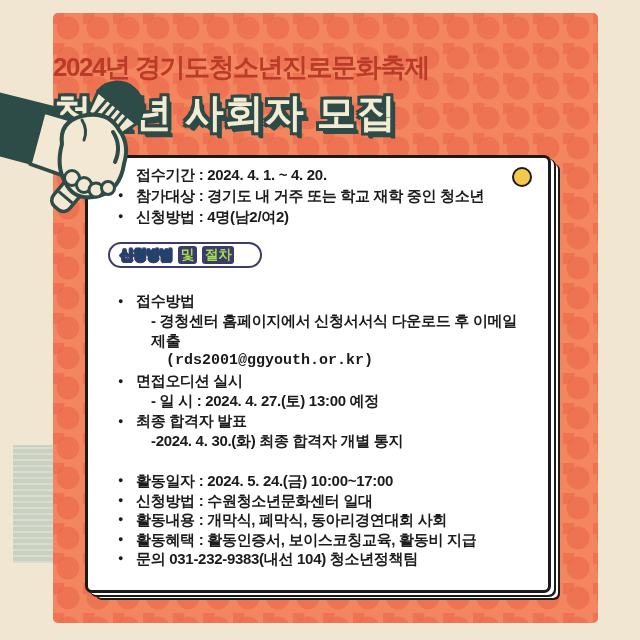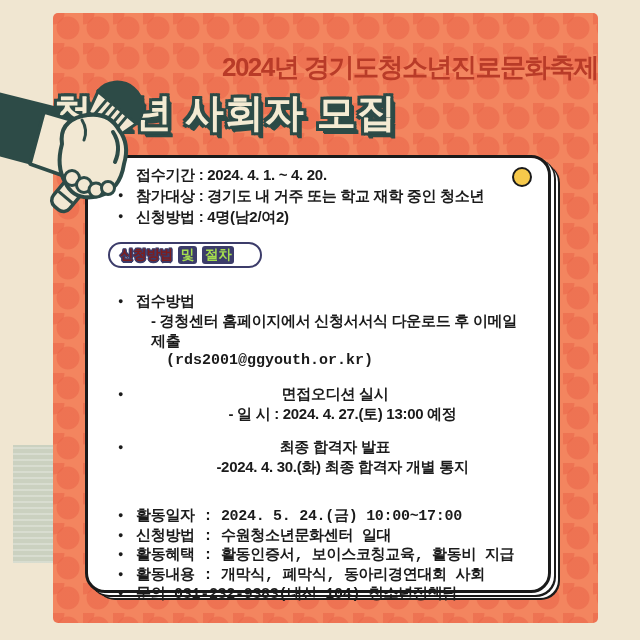--- a/index.html
+++ b/index.html
@@ -15,35 +15,35 @@
       radial-gradient(circle at 15px 15px, rgba(233,100,72,.55) 11px, transparent 12px),
       radial-gradient(circle at 0px 0px, rgba(233,100,72,.55) 11px, transparent 12px);
     background-size:30px 30px;
   }
   .sage-block{
     position:absolute;left:13px;top:445px;width:40px;height:118px;
     background:#cbd1c0;
     background-image:repeating-linear-gradient(0deg, rgba(255,255,255,.25) 0 2px, transparent 2px 6px);
   }
   .subtitle{
-    position:absolute;left:53px;top:50px;width:545px;text-align:right;
+    position:absolute;left:53px;top:50px;width:545px;text-align:left;
     font-size:26px;font-weight:800;letter-spacing:-1.5px;color:#b93b28;
   }
   .main-title{
     position:absolute;left:53px;top:86px;width:545px;text-align:left;
     font-size:39px;font-weight:900;letter-spacing:1px;color:#f4ebd3;
     text-shadow:
       -3px 0 #2d4b47,3px 0 #2d4b47,0 -3px #2d4b47,0 3px #2d4b47,
       -2px -2px #2d4b47,2px -2px #2d4b47,-2px 2px #2d4b47,2px 2px #2d4b47,
       -3px -3px #2d4b47,3px -3px #2d4b47,-3px 3px #2d4b47,3px 3px #2d4b47,
       4px 5px 0 #2d4b47,5px 6px 0 #2d4b47;
   }
   .card{
     position:absolute;left:85px;top:155px;width:460px;height:432px;
-    background:#ffffff;border:3px solid #1a1a1a;border-radius:20px;
+    background:#ffffff;border:3px solid #1a1a1a;border-radius:7px;
     box-shadow:
       4px 3px 0 -1px #fdfdfd, 5px 4px 0 0 #1a1a1a,
       9px 7px 0 -2px #fdfdfd, 10px 8px 0 -1px #1a1a1a;
     z-index:2;
   }
   .pin{
     position:absolute;right:16px;top:9px;width:16px;height:16px;border-radius:50%;
     background:#f6c94b;border:2.5px solid #1a1a1a;
   }
   .content{
@@ -53,37 +53,37 @@
   .row{line-height:21px;position:relative;}
   .row.bullet::before{
     content:"●";position:absolute;left:-18px;top:0;font-size:9px;line-height:21px;color:#1b1b1b;
   }
   .row.indent2{padding-left:46px;}
   .proc .row{line-height:20px;}
   .proc .row.bullet::before{line-height:20px;}
   .sub{padding-left:15px;}
   .sub2{padding-left:30px;letter-spacing:0;font-family:Liberation Mono, monospace;}
   .sec1{margin-top:19px;}
-  .sec-gap{margin-top:13px;text-align:center;}
+  .sec-gap{}
   .badge{
     display:inline-flex;align-items:center;gap:5px;
     margin:15px 0 4px -28px;
     border:2px solid #3c3c6a;border-radius:14px;background:rgba(255,255,255,.92);
     padding:2px 26px 2px 10px;
     font-size:13.5px;font-weight:800;line-height:16px;
   }
   .badge-lead{
-    color:#7f1d1d;
+    color:#0c4a6e;
     text-shadow:-1.5px 0 #3c3c6a,1.5px 0 #3c3c6a,0 -1.5px #3c3c6a,0 1.5px #3c3c6a,
       -1px -1px #3c3c6a,1px -1px #3c3c6a,-1px 1px #3c3c6a,1px 1px #3c3c6a;
   }
   .badge-chip{
     background:#3c3c6a;color:#a5dd4e;border-radius:3px;padding:1px 3px;
   }
-  .activity{margin-top:30px;font-family:Liberation Mono, monospace;}
+  .activity{margin-top:20px;}
   .activity .row{line-height:19.5px;}
   .activity .row.bullet::before{line-height:19.5px;}
   .mic-illustration{position:absolute;left:-2px;top:70px;width:152px;height:172px;z-index:5;}
 </style>
 </head>
 <body>
 
 <div class="panel"></div>
 <div class="sage-block"></div>
 
@@ -120,22 +120,22 @@
 
       <div class="section sec-gap">
         <div class="row bullet">최종 합격자 발표</div>
         <div class="row sub">-2024. 4. 30.(화) 최종 합격자 개별 통지</div>
       </div>
     </div>
 
     <div class="activity">
       <div class="row bullet">활동일자 : 2024. 5. 24.(금) 10:00~17:00</div>
       <div class="row bullet">신청방법 : 수원청소년문화센터 일대</div>
+      <div class="row bullet">활동내용 : 개막식, 폐막식, 동아리경연대회 사회</div>
       <div class="row bullet">활동혜택 : 활동인증서, 보이스코칭교육, 활동비 지급</div>
-      <div class="row bullet">활동내용 : 개막식, 폐막식, 동아리경연대회 사회</div>
       <div class="row bullet">문의 031-232-9383(내선 104) 청소년정책팀</div>
     </div>
 
   </div>
 </div>
 
 <svg class="mic-illustration" viewBox="0 0 152 172" xmlns="http://www.w3.org/2000/svg">
 
   <polygon points="0,22 64,38 45,98 0,86" fill="#2d4b47"></polygon>
 

